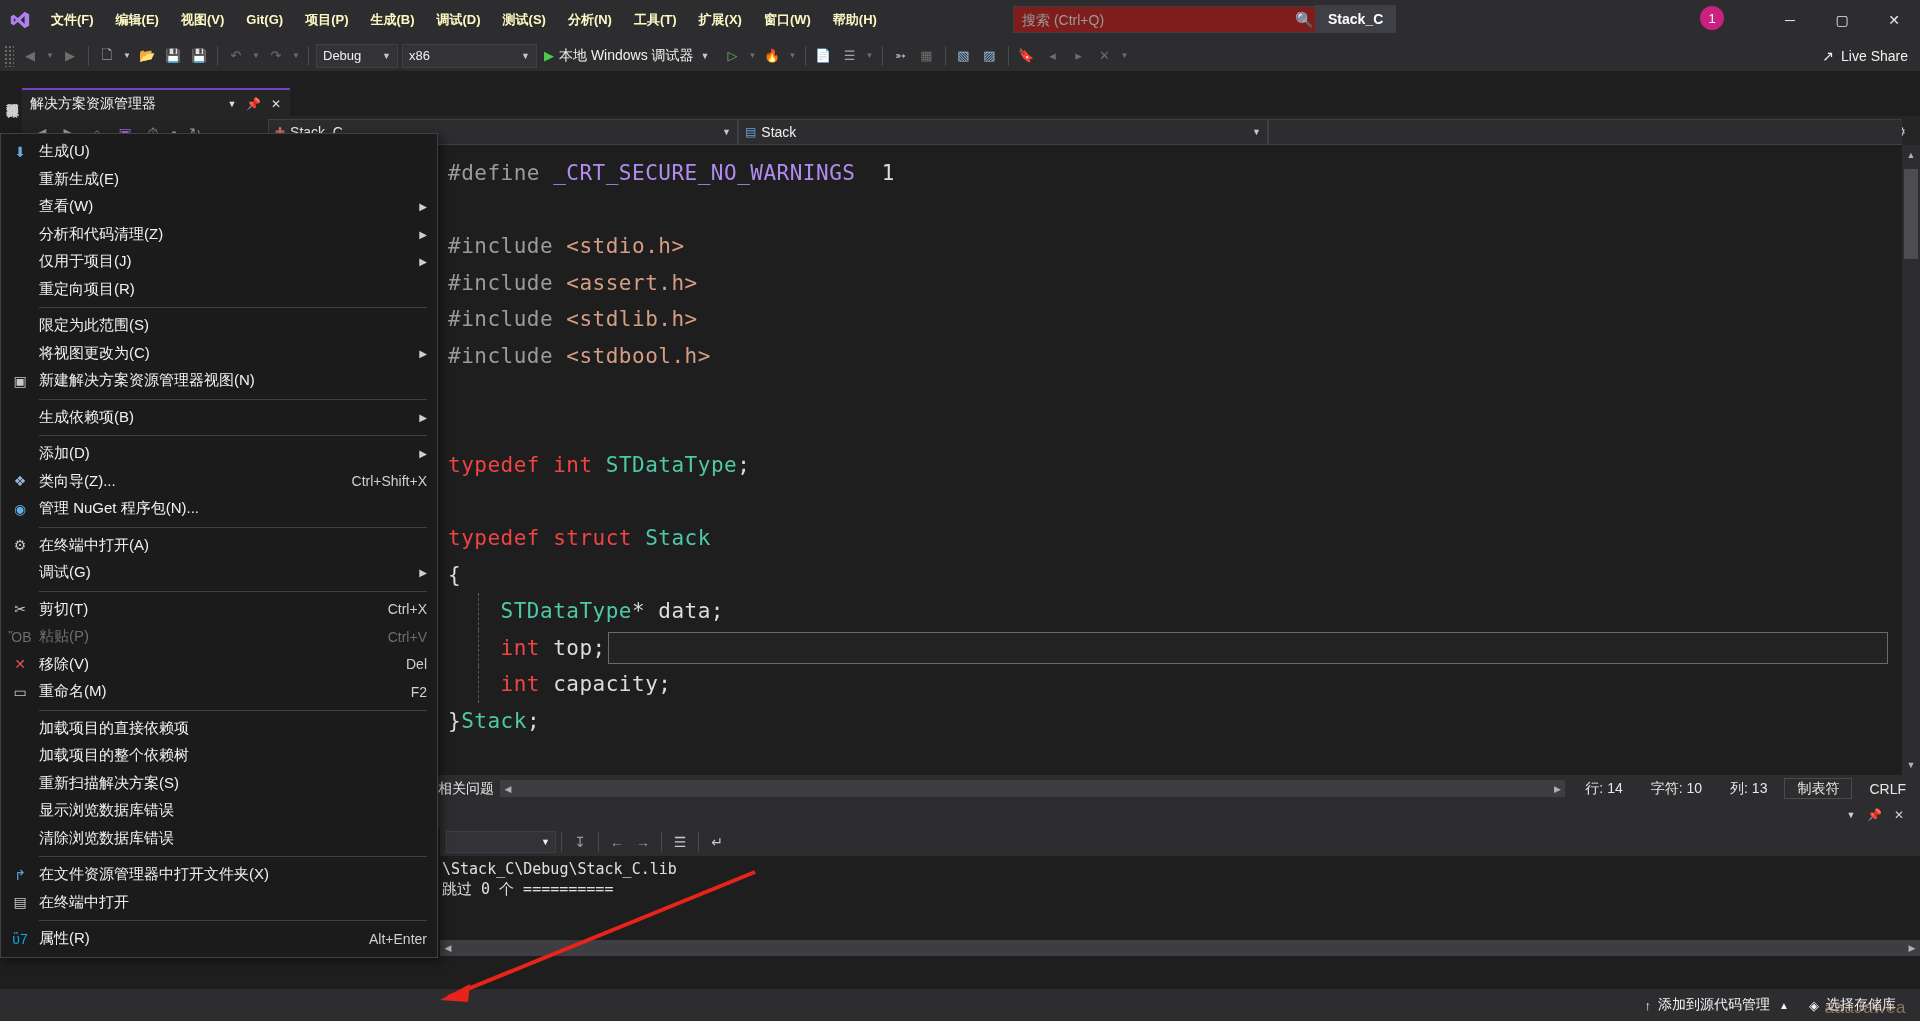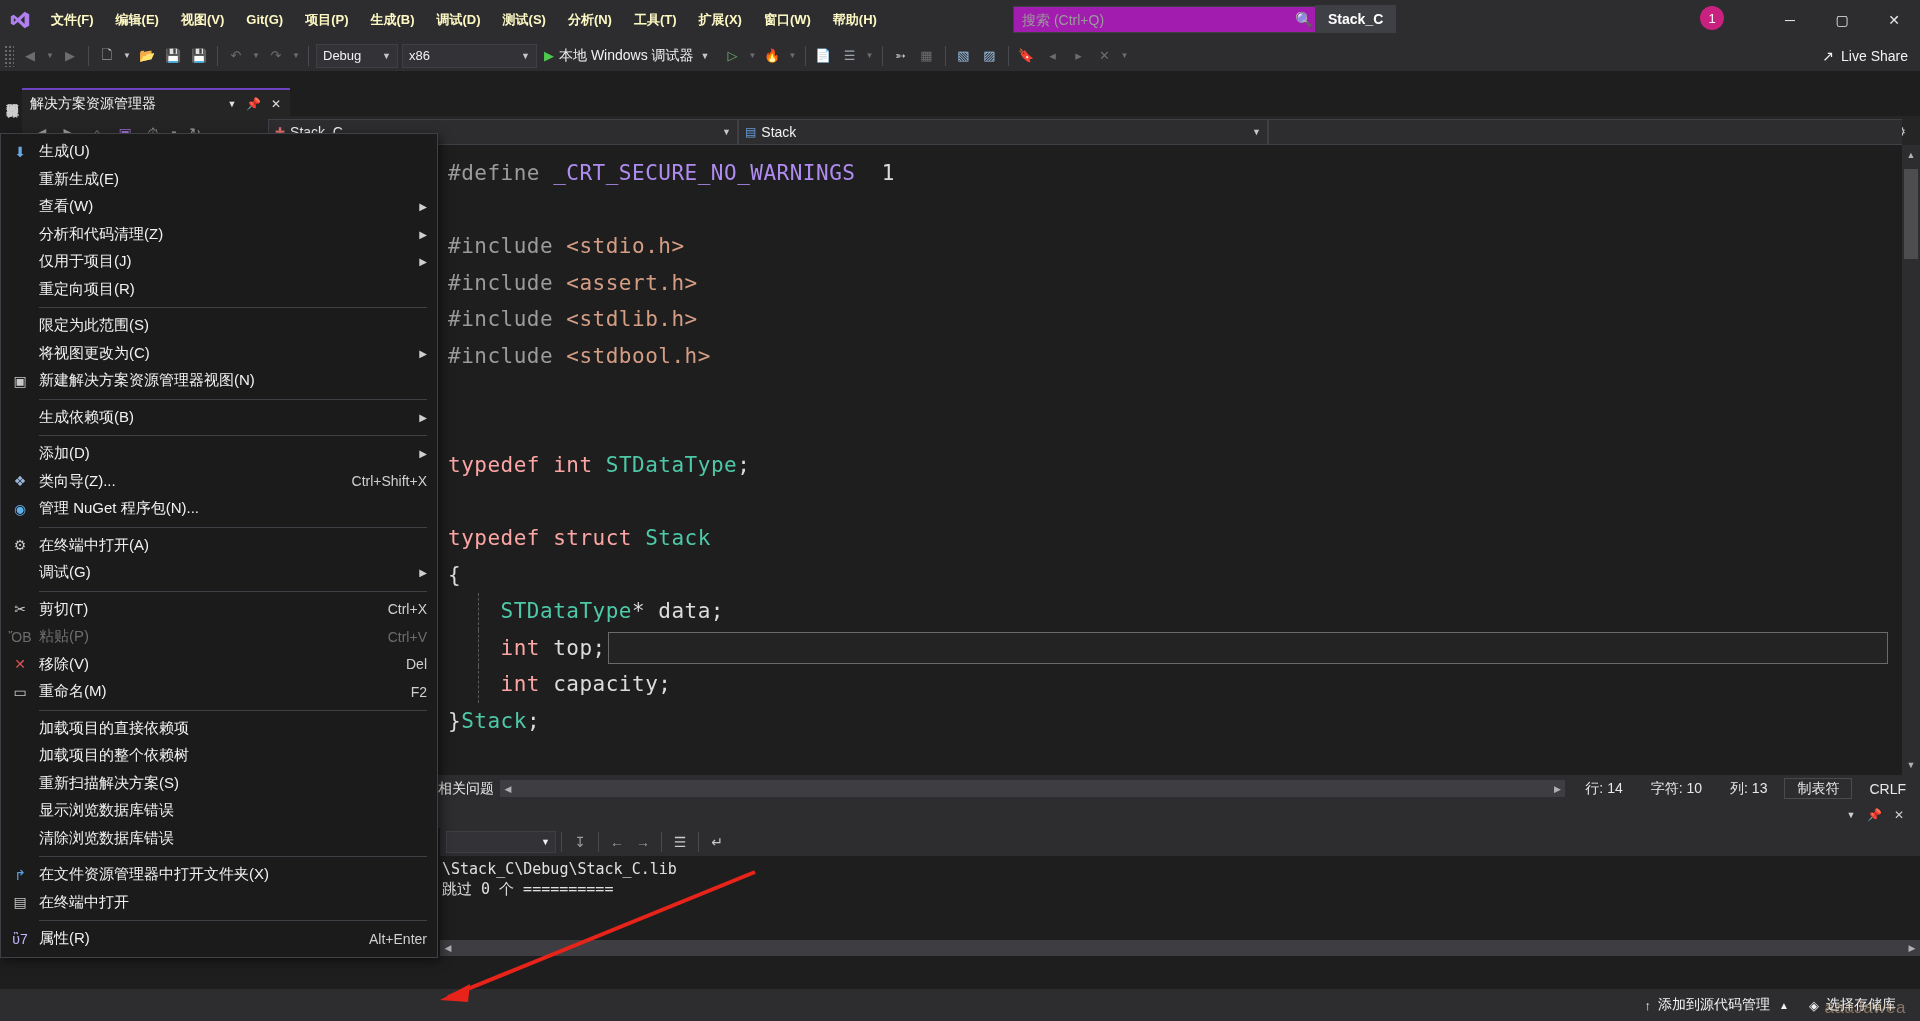--- a/index.html
+++ b/index.html
@@ -19,21 +19,21 @@
   }
   .vs-logo { width: 40px; height: 40px; display: flex; align-items: center; justify-content: center; }
   .vs-logo svg { width: 20px; height: 20px; }
   .menu-items { display: flex; align-items: center; height: 40px; }
   .menu-item {
     padding: 0 11px; height: 40px; line-height: 40px;
     font-size: 13px; color: #fef9c3; white-space: nowrap; cursor: default; font-weight: bold;
   }
   .search-wrap {
     position: absolute; left: 1013px; top: 6px; width: 306px; height: 27px;
-    background: #a21caf; border: 1px solid #3f3f46; display: flex; align-items: center;
+    background: #7f1d1d; border: 1px solid #3f3f46; display: flex; align-items: center;
   }
   .search-input {
     flex: 1; background: transparent; border: none; outline: none;
     color: #cfcfcf; font-size: 14px; padding-left: 8px;
     font-family: "Liberation Sans", sans-serif;
   }
   .search-input::placeholder { color: #9a9a9a; }
   .search-icon { width: 26px; text-align: center; color: #d0d0d0; font-size: 15px; }
   .proj-chip {
     position: absolute; left: 1315px; top: 5px; height: 28px;
@@ -122,21 +122,21 @@
   .code-area {
     position: absolute; left: 268px; top: 145px; width: 1634px; height: 630px;
     background: #1e1e1e; overflow: hidden;
   }
   .code-lines {
     position: absolute; left: 180px; top: 0; right: 0; top: 10px;
     font-family: "DejaVu Sans Mono", monospace; font-size: 21px; line-height: 36.5px;
     white-space: pre; letter-spacing: 0.5px;
   }
   .cl { height: 36.5px; position: relative; }
-  .kw { color: #fca5a5; }
+  .kw { color: #ef4444; }
   .pp { color: #9b9b9b; }
   .macro { color: #b08cf0; }
   .str { color: #d69d85; }
   .type { color: #4ec9a8; }
   .plain { color: #dcdcdc; }
   .punct { color: #dcdcdc; }
   .fold {
     position: absolute; left: -26px; top: 9px; width: 15px; height: 15px;
     border: 1px solid #8a8a8a; color: #c8c8c8; font-size: 12px;
     display: flex; align-items: center; justify-content: center; line-height: 1;
@@ -586,21 +586,21 @@
       <div class="ctx-item">
         <div class="ctx-ico" style="color: rgb(90, 159, 224);">↱</div>
         <div class="ctx-label">在文件资源管理器中打开文件夹(X)</div>
       </div>
       <div class="ctx-item">
         <div class="ctx-ico" style="color: rgb(200, 200, 200);">▤</div>
         <div class="ctx-label">在终端中打开</div>
       </div>
       <div class="ctx-sep"></div>
       <div class="ctx-item">
-        <div class="ctx-ico" style="color: #c4b5fd;">ὒ7</div>
+        <div class="ctx-ico" style="color: #0ea5e9;">ὒ7</div>
         <div class="ctx-label">属性(R)</div>
         <div class="ctx-short">Alt+Enter</div>
       </div>
     </div>
 
   <svg class="arrow-svg">
     <line x1="755" y1="872" x2="448" y2="997" stroke="#e8231a" stroke-width="4"></line>
     <polygon points="440,1000 470,984 468,1002" fill="#e8231a"></polygon>
   </svg>
 

